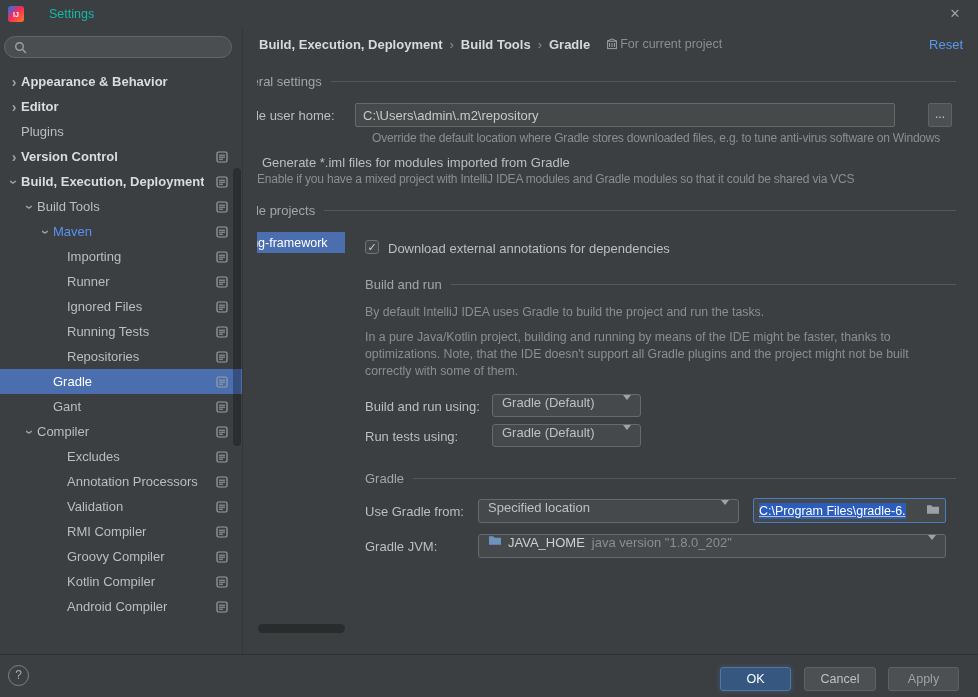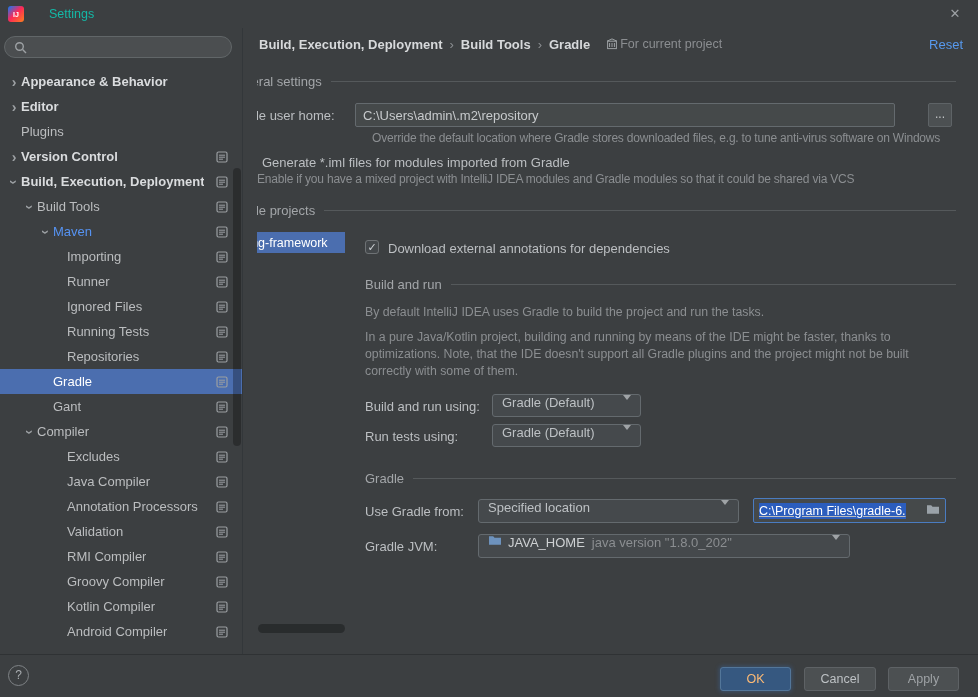--- a/index.html
+++ b/index.html
@@ -68,33 +68,33 @@
   #p2{left:138px;top:267px;width:580px;line-height:17px;}
   #lbl-bru{left:138px;top:337px;}
   #lbl-rt{left:138px;top:367px;}
   #lbl-ugf{left:138px;top:442px;}
   #lbl-jvm{left:138px;top:477px;}
   .combo{position:absolute;background:#45494c;border:1px solid #646a6e;border-radius:3px;box-sizing:border-box;display:flex;align-items:flex-start;padding:0 9px;color:#bdc1c4;cursor:pointer;white-space:nowrap;overflow:hidden;}
   .combo .arrow{margin-left:auto;flex:0 0 auto;width:0;height:0;border-left:4px solid transparent;border-right:4px solid transparent;border-top:5px solid #9fa3a6;}
   #combo-bru{left:265px;top:332px;width:149px;height:23px;}
   #combo-rt{left:265px;top:362px;width:149px;height:23px;}
   #combo-ugf{left:251px;top:437px;width:261px;height:24px;}
-  #combo-jvm{left:251px;top:472px;width:372px;height:24px;}
+  #combo-jvm{left:251px;top:472px;width:468px;height:24px;}
   #combo-jvm .jvm-primary{color:#ced1d3;margin-left:6px;}
   #combo-jvm .jvm-secondary{color:#8b8e91;margin-left:7px;}
   #fld-loc{position:absolute;left:526px;top:436px;width:193px;height:25px;background:#45494a;border:1px solid #4a7cc1;border-radius:2px;box-sizing:border-box;display:flex;align-items:center;padding:0 5px;overflow:hidden;cursor:text;text-decoration:underline;}
   #fld-loc .sel{background:#2b5dbd;color:#fff;white-space:nowrap;font-size:12.5px;padding:1px 0;}
   #fld-loc .folder{margin-left:auto;flex:0 0 auto;cursor:pointer;}
   #hthumb{position:absolute;left:31px;top:562px;width:87px;height:9px;background:rgba(0,0,0,0.30);border-radius:4.5px;cursor:pointer;}
 
   
   .footer{position:absolute;left:0;right:0;bottom:0;height:43px;border-top:1px solid #2f3234;box-sizing:border-box;background:#3c3f41;}
   .help-btn{position:absolute;left:8px;top:10px;width:21px;height:21px;border:1px solid #7f8386;border-radius:50%;color:#a9adb0;text-align:center;line-height:19px;font-size:12px;box-sizing:border-box;cursor:pointer;}
   .btn{position:absolute;top:12px;height:24px;border-radius:3px;box-sizing:border-box;text-align:center;line-height:22px;cursor:pointer;font-size:12.5px;}
-  #btn-ok{left:720px;width:71px;background:#365880;border:1px solid #537699;color:#fdba74;box-shadow:0 0 4px 1px rgba(60,110,175,0.4);}
+  #btn-ok{left:720px;width:71px;background:#365880;border:1px solid #537699;color:#ffffff;box-shadow:0 0 4px 1px rgba(60,110,175,0.4);}
   #btn-cancel{left:804px;width:72px;background:#4c5052;border:1px solid #5e6265;color:#bdc1c4;}
   #btn-apply{left:888px;width:71px;background:#4c5052;border:1px solid #5e6265;color:#9ea2a5;}
 </style>
 </head>
 <body>
 
 <div class="app">
 
   <div class="titlebar">
     <div class="logo">IJ</div>
@@ -248,30 +248,20 @@
           <span class="tree-label">Excludes</span>
           <span class="badge">
             <svg width="12" height="12" viewBox="0 0 12 12">
               <rect x="1" y="1" width="10" height="10" rx="1.5" fill="none" stroke="#9b9fa2" stroke-width="1.2"></rect>
               <path d="M3 4.2h6 M3 6.2h6 M3 8.2h4" stroke="#9b9fa2" stroke-width="1" fill="none"></path>
             </svg>
           </span>
         </div>
         <div class="tree-row lvl3">
           <span class="chev none"></span>
-          <span class="tree-label">Java Compiler</span>
-          <span class="badge">
-            <svg width="12" height="12" viewBox="0 0 12 12">
-              <rect x="1" y="1" width="10" height="10" rx="1.5" fill="none" stroke="#9b9fa2" stroke-width="1.2"></rect>
-              <path d="M3 4.2h6 M3 6.2h6 M3 8.2h4" stroke="#9b9fa2" stroke-width="1" fill="none"></path>
-            </svg>
-          </span>
-        </div>
-        <div class="tree-row lvl3">
-          <span class="chev none"></span>
           <span class="tree-label">Annotation Processors</span>
           <span class="badge">
             <svg width="12" height="12" viewBox="0 0 12 12">
               <rect x="1" y="1" width="10" height="10" rx="1.5" fill="none" stroke="#9b9fa2" stroke-width="1.2"></rect>
               <path d="M3 4.2h6 M3 6.2h6 M3 8.2h4" stroke="#9b9fa2" stroke-width="1" fill="none"></path>
             </svg>
           </span>
         </div>
         <div class="tree-row lvl3">
           <span class="chev none"></span>

